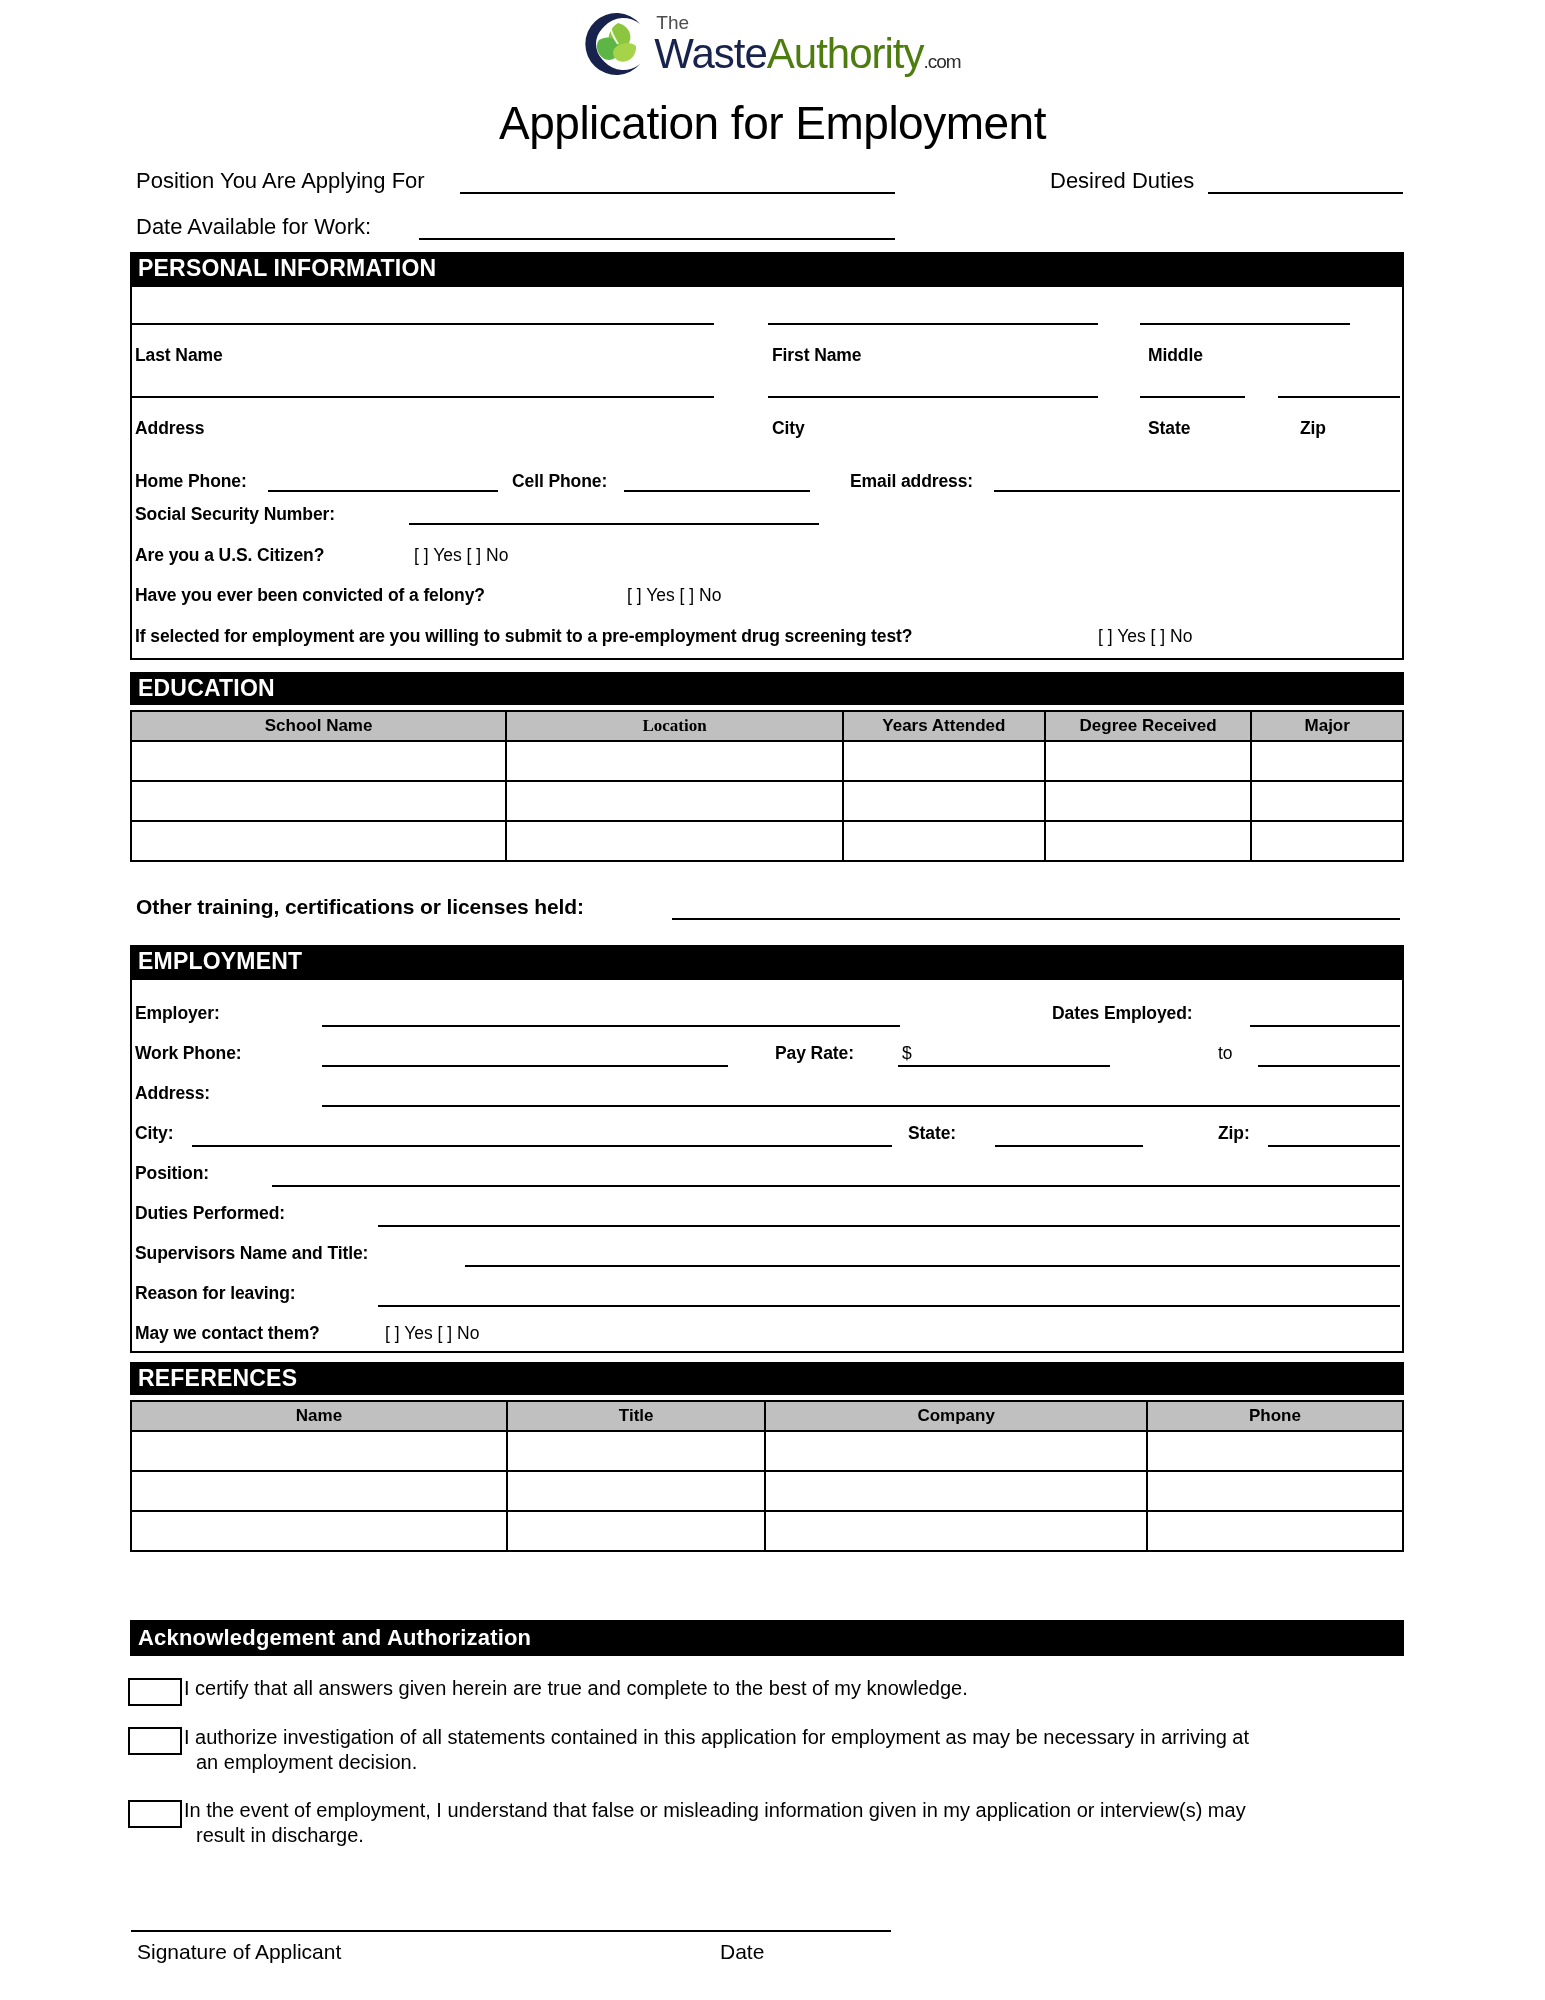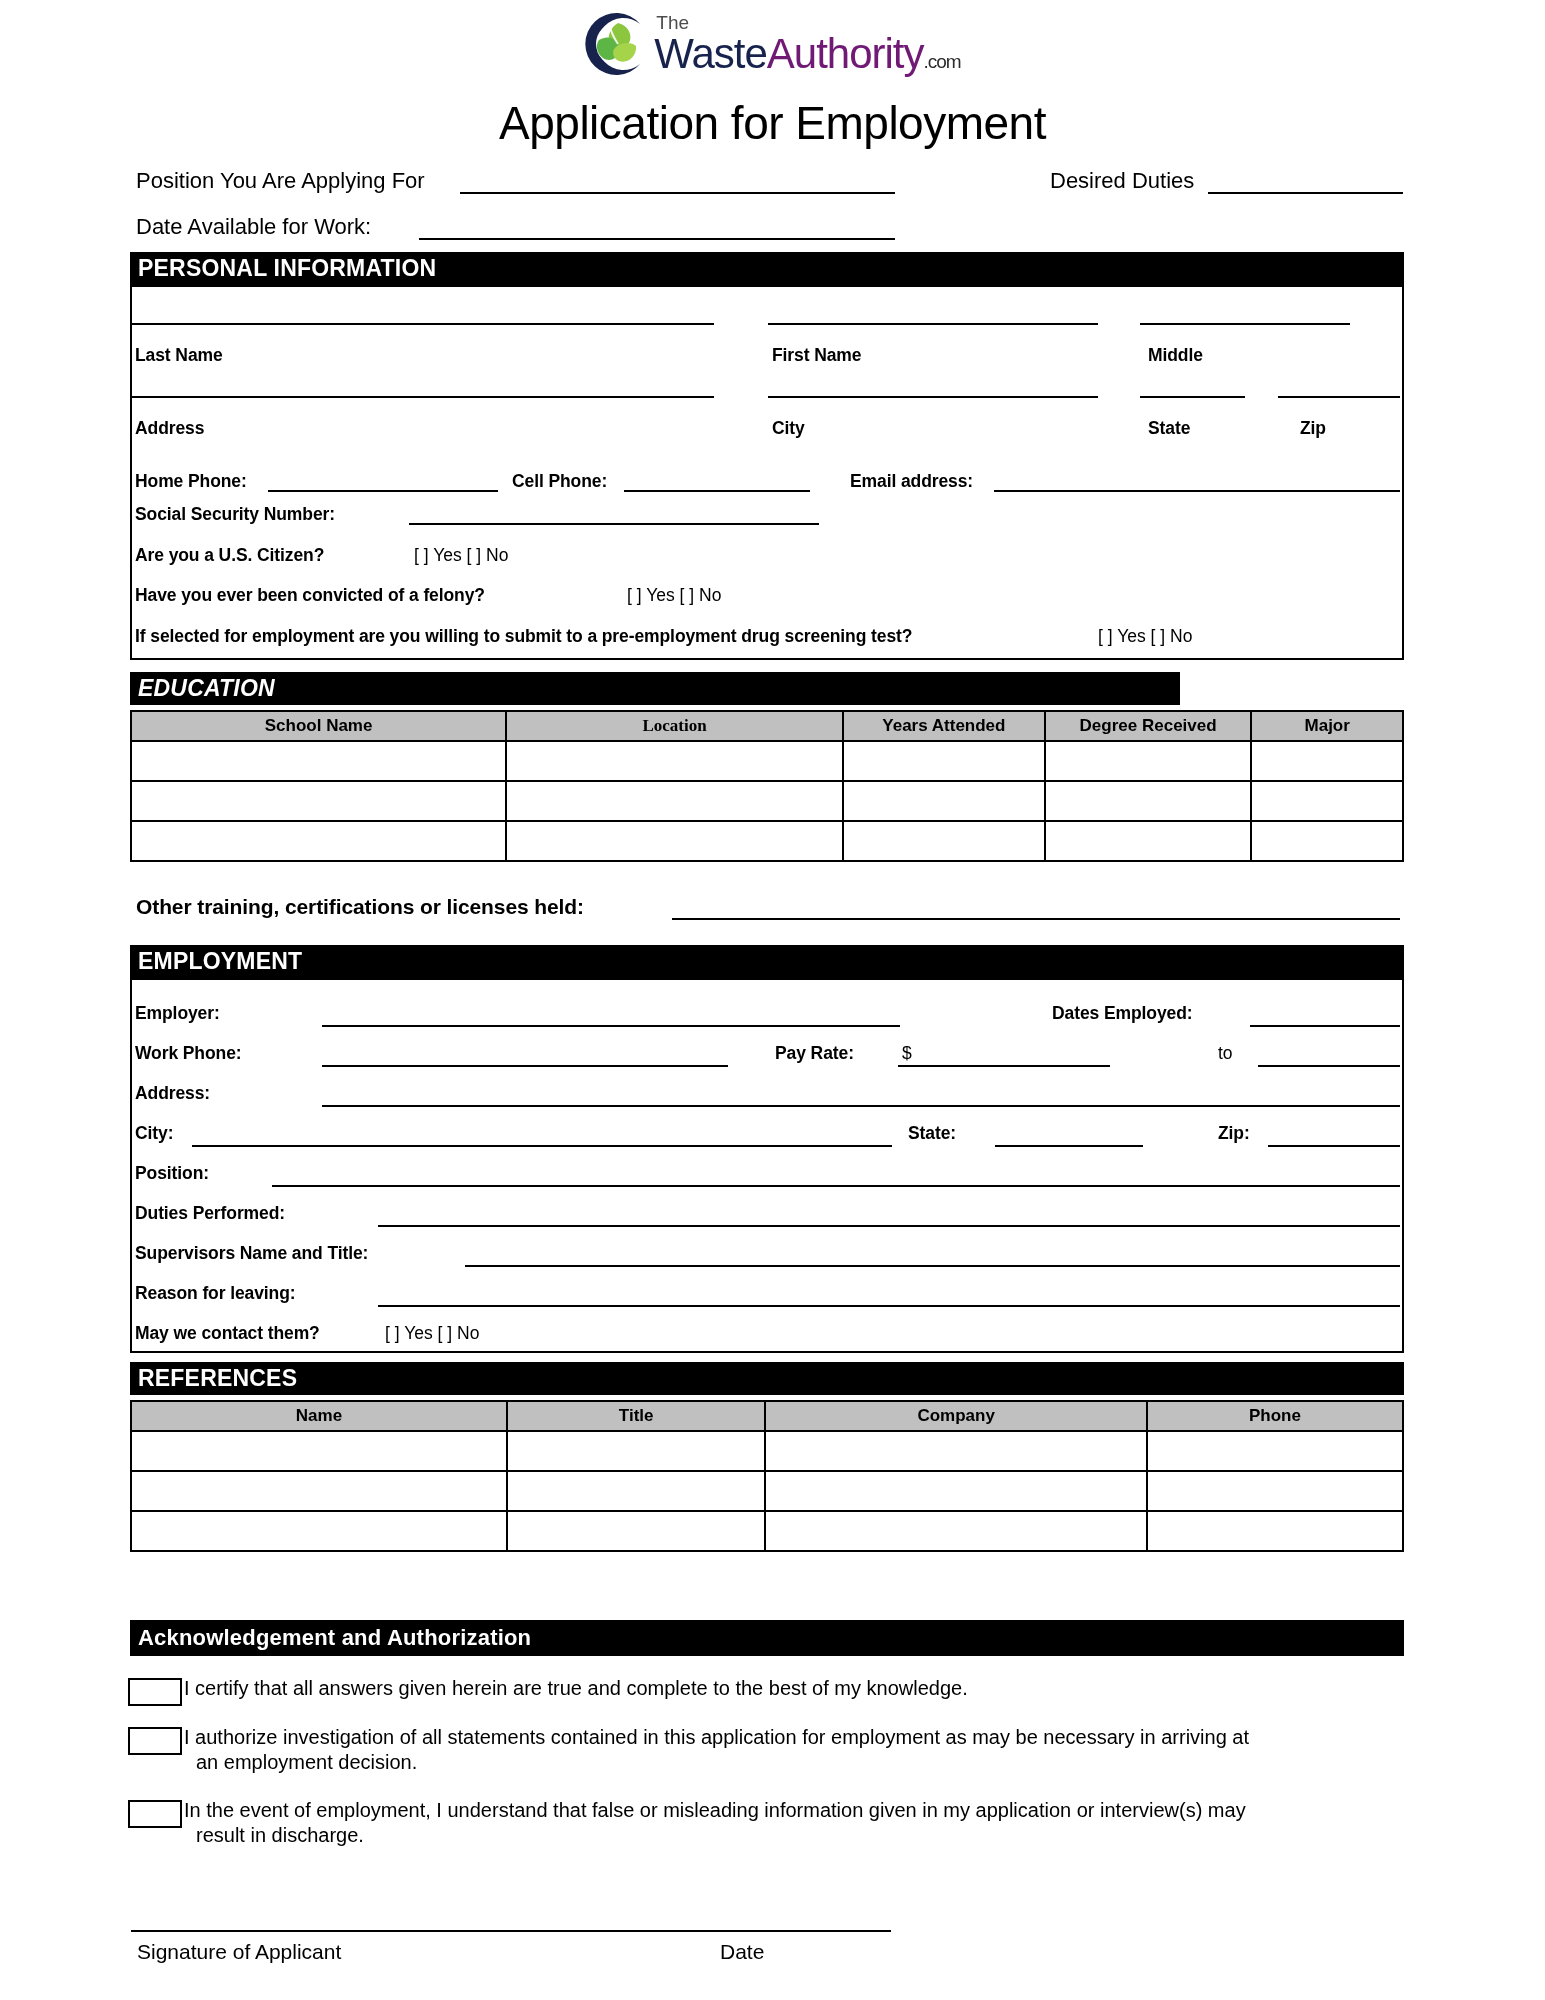--- a/index.html
+++ b/index.html
@@ -59,21 +59,21 @@
     margin-bottom: 1px;
     font-family: "Liberation Sans", sans-serif;
   }
   .logo-main {
     font-size: 42px;
     letter-spacing: -1px;
     white-space: nowrap;
     font-family: "Liberation Sans", sans-serif;
   }
   .logo-waste { color: #17234d; }
-  .logo-authority { color: #701a75; }
+  .logo-authority { color: #4d7c0f; }
   .logo-com {
     font-size: 19px;
     color: #2c2c2c;
   }
 
   
   .doc-title {
     position: absolute;
     left: 0;
     top: 96px;
@@ -250,21 +250,21 @@
 
   <div class="lbl" style="left:135px;top:545px;">Are you a U.S. Citizen?</div>
   <div class="lbl-plain" style="left:414px;top:545px;">[ ] Yes [ ] No</div>
 
   <div class="lbl" style="left:135px;top:585px;">Have you ever been convicted of a felony?</div>
   <div class="lbl-plain" style="left:627px;top:585px;">[ ] Yes [ ] No</div>
 
   <div class="lbl" style="left:135px;top:626px;">If selected for employment are you willing to submit to a pre-employment drug screening test?</div>
   <div class="lbl-plain" style="left:1098px;top:626px;">[ ] Yes [ ] No</div>
 
-  <div class="sec-bar" style="left:130px;top:672px;width:1050px;height:33px;font-style:italic;">
+  <div class="sec-bar" style="left:130px;top:672px;width:1274px;height:33px;">
     <span>EDUCATION</span>
   </div>
 
   <table class="grid" id="education-table" style="left:130px;top:710px;width:1274px;">
     <thead>
       <tr>
         <th style="width:380px;">School Name</th>
         <th style="width:340px;font-family:Liberation Serif, serif;">Location</th>
         <th style="width:200px;">Years Attended</th>
         <th style="width:205px;">Degree Received</th>

